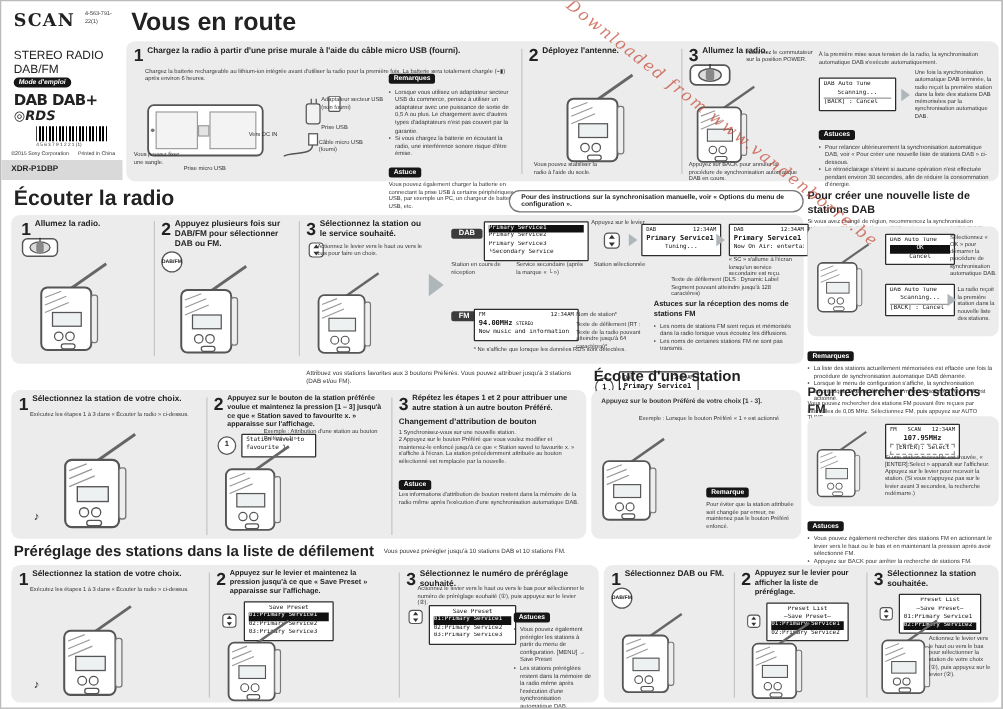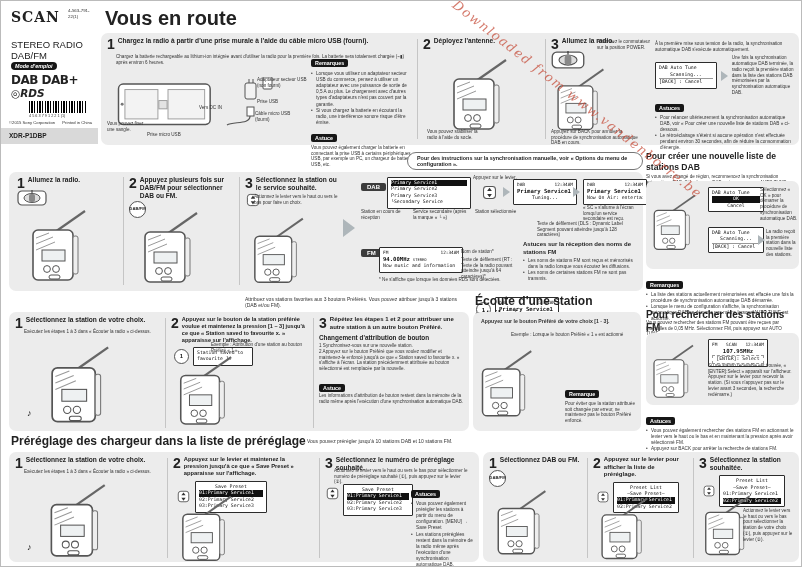--- a/index.html
+++ b/index.html
@@ -177,20 +177,21 @@
           <div class="tiny" style="width:66px">Une fois la synchronisation automatique DAB terminée, la radio reçoit la première station dans la liste des stations DAB mémorisées par la synchronisation automatique DAB.</div>
         </div>
         <div class="bb" style="margin-top:3px">Astuces</div>
         <div class="li" style="margin-top:1px">Pour relancer ultérieurement la synchronisation automatique DAB, voir « Pour créer une nouvelle liste de stations DAB » ci-dessous.</div>
         <div class="li">Le rétroéclairage s'éteint si aucune opération n'est effectuée pendant environ 30 secondes, afin de réduire la consommation d'énergie.</div>
       </div>
     </div>
   </div>
 
   <div class="sec" style="left:8px;top:148px;width:634px;height:142px">
+    <div class="t1" style="position:absolute;left:2px;top:0;font-size:17px">Écouter la radio</div>
     <div style="position:absolute;left:398px;top:3px" class="pill">Pour des instructions sur la synchronisation manuelle, voir « Options du menu de configuration ».</div>
     <div class="panel" style="left:0;top:23px;width:634px;height:119px"></div>
 
     <div class="step" style="left:8px;top:27px;width:102px">
       <div class="shead">
           <span class="num">1</span>
         <span class="h">Allumez la radio.</span>
         </div>
       <div class="co" style="left:56px;top:14px">
         <svg width="30" height="16">
@@ -418,21 +419,21 @@
     <svg class="radio" style="position:absolute;left:2px;top:52px" width="60" height="74">
         <use href="#radio-p"></use>
       </svg>
     <div style="position:absolute;left:92px;top:88px;width:70px">
       <div class="bb">Remarque</div>
       <div class="tiny" style="margin-top:1px">Pour éviter que la station attribuée soit changée par erreur, ne maintenez pas le bouton Préféré enfoncé.</div>
     </div>
   </div>
 
   <div class="sec" style="left:8px;top:433px;width:470px;height:130px">
-    <div class="t1" style="position:absolute;left:2px;top:0;font-size:12px">Préréglage des chargeur dans la liste de préréglage</div>
+    <div class="t1" style="position:absolute;left:2px;top:0;font-size:12px">Préréglage des stations dans la liste de défilement</div>
     <div class="tiny" style="position:absolute;left:298px;top:4px;width:170px;font-size:5px">Vous pouvez prérégler jusqu'à 10 stations DAB et 10 stations FM.</div>
     <div class="panel" style="left:0;top:18px;width:470px;height:110px"></div>
 
     <div class="step" style="left:6px;top:22px;width:148px">
       <div class="shead">
           <span class="num">1</span>
         <span class="h">Sélectionnez la station de votre choix.</span>
         </div>
       <div class="tiny" style="position:absolute;left:9px;top:13px;width:132px">Exécutez les étapes 1 à 3 dans « Écouter la radio » ci-dessus.</div>
       <svg class="radio" style="position:absolute;left:28px;top:24px" width="66" height="80">

